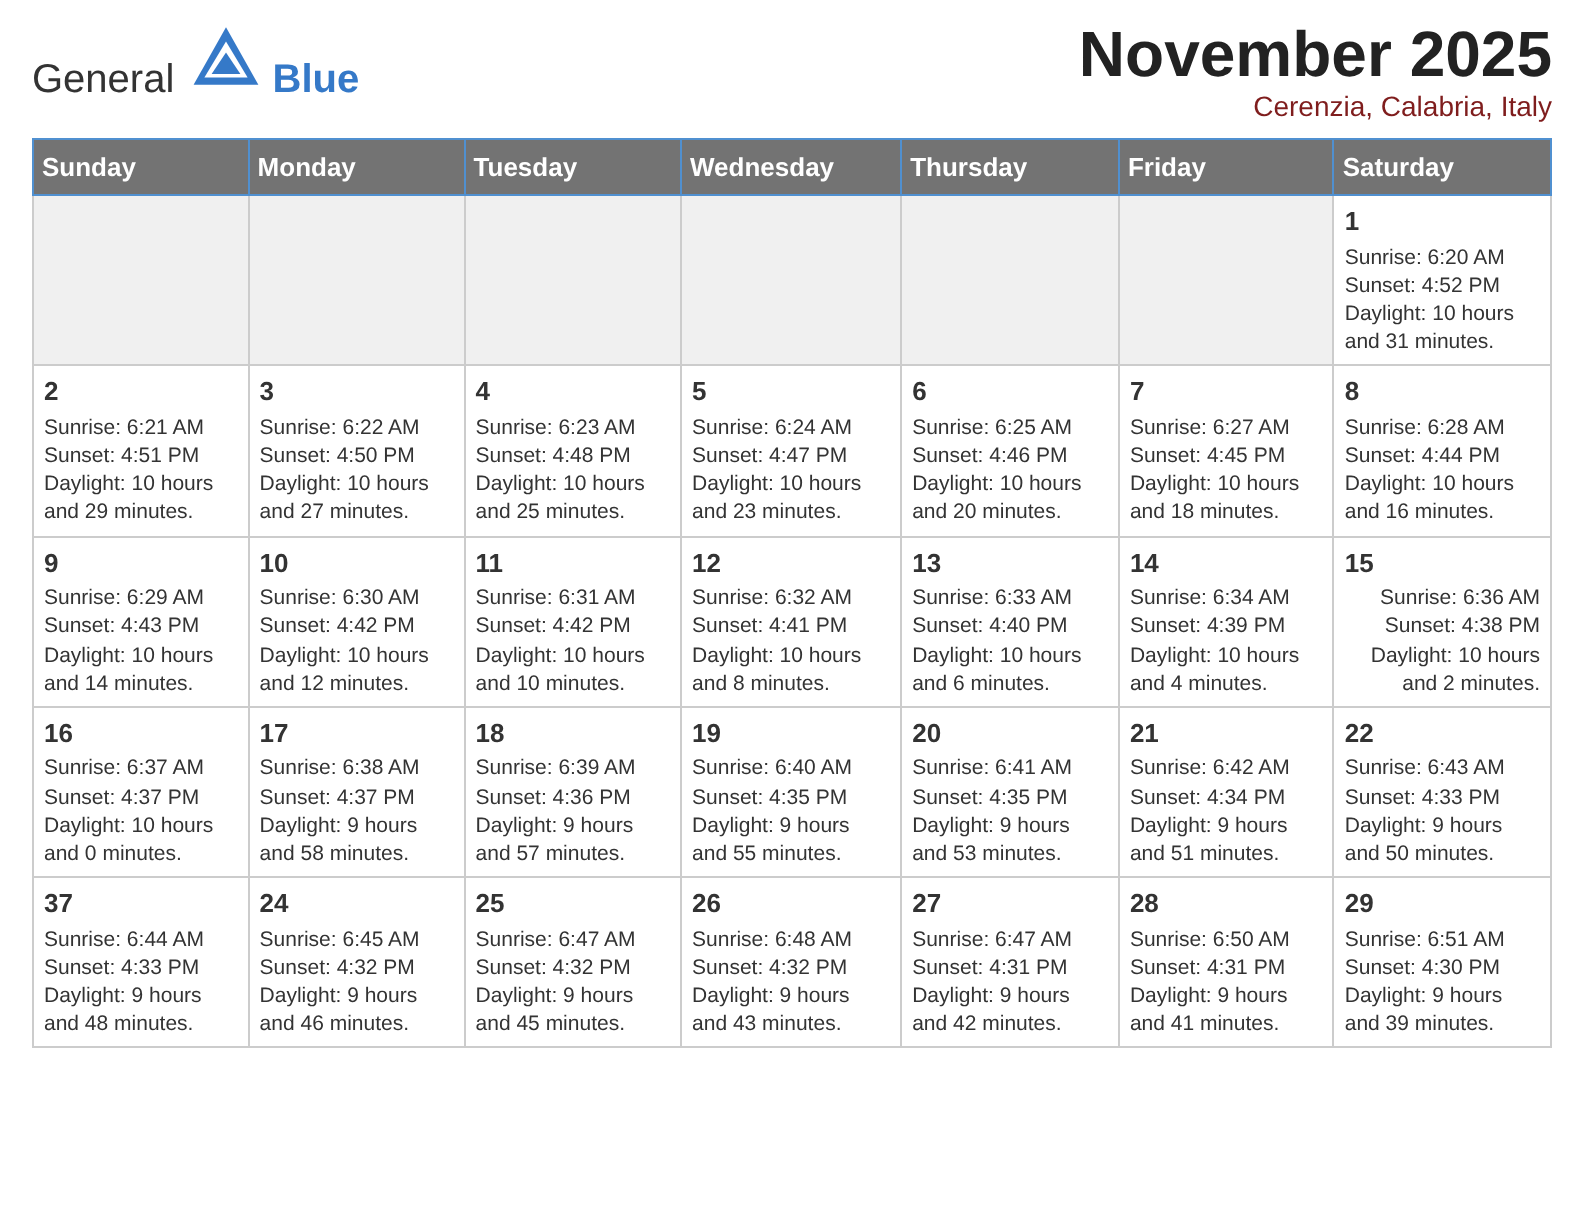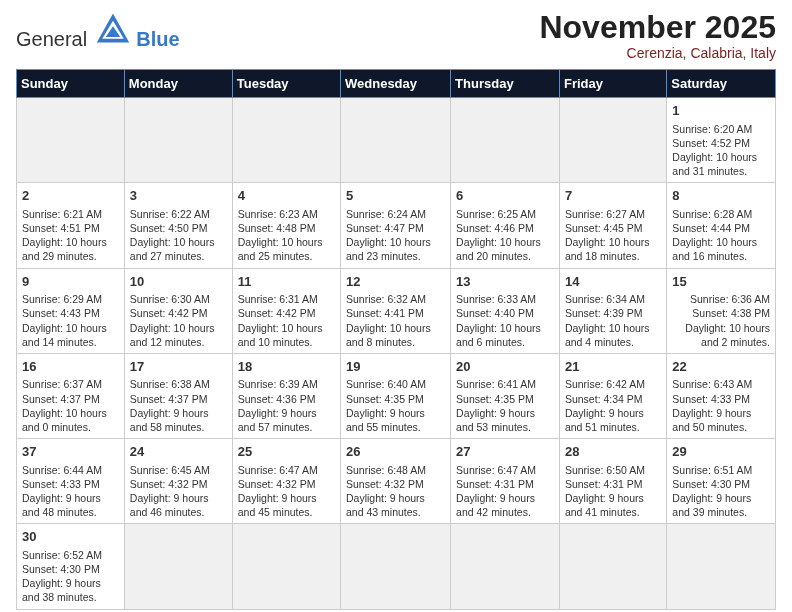--- a/index.html
+++ b/index.html
@@ -53,21 +53,21 @@
     .subtitle {
       font-size: 14px;
       color: #7f1d1d;
     }
     .calendar {
       width: 100%;
       border-collapse: collapse;
       border: 1px solid #ccc;
     }
     .calendar th {
-      background-color: #0f172a;
+      background-color: #737373;
       color: #fff;
       font-size: 13px;
       font-weight: bold;
       padding: 6px 4px;
       text-align: left;
       border: 1px solid #5090d0;
     }
     .calendar td {
       vertical-align: top;
       border: 1px solid #ccc;
@@ -252,27 +252,15 @@
           </td>
           <td>
             <span class="day-num">28</span>
             <div style="white-space: normal;"><span>Sunrise: 6:50 AM</span><br><span>Sunset: 4:31 PM</span><br><span>Daylight: 9 hours and 41 minutes.</span></div>
           </td>
           <td>
             <span class="day-num">29</span>
             <div style="white-space: normal;"><span>Sunrise: 6:51 AM</span><br><span>Sunset: 4:30 PM</span><br><span>Daylight: 9 hours and 39 minutes.</span></div>
           </td>
         </tr>
-        <tr>
-          <td>
-            <span class="day-num">30</span>
-            <div style="white-space: normal;"><span>Sunrise: 6:52 AM</span><br><span>Sunset: 4:30 PM</span><br><span>Daylight: 9 hours and 38 minutes.</span></div>
-          </td>
-          <td class="empty"></td>
-          <td class="empty"></td>
-          <td class="empty"></td>
-          <td class="empty"></td>
-          <td class="empty"></td>
-          <td class="empty"></td>
-        </tr>
       </tbody>
   </table>
 </div>
 
 </body></html>

